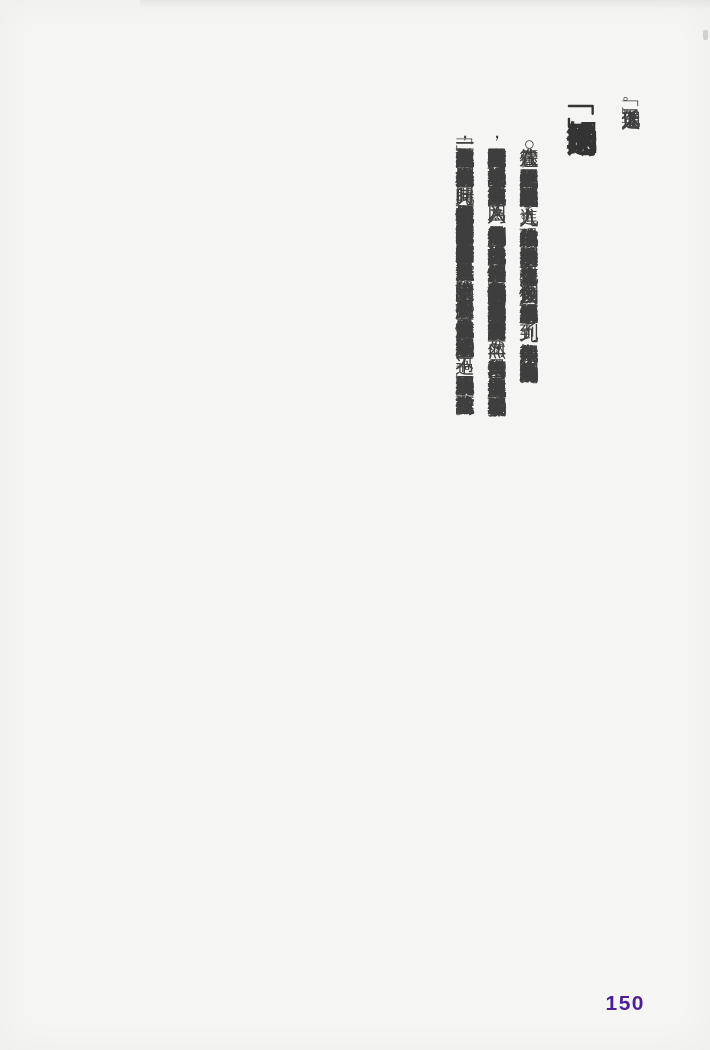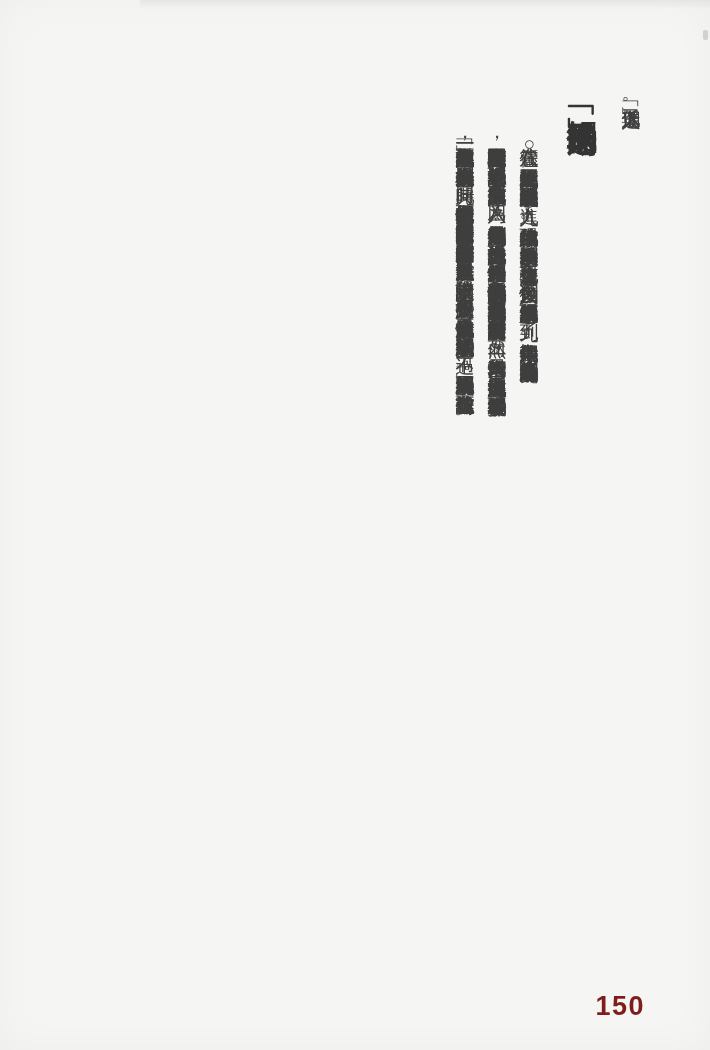--- a/index.html
+++ b/index.html
@@ -62,23 +62,23 @@
   .body-para {
     margin: 0;
     text-indent: 2em;
   }
   .page-number {
     position: absolute;
     top: 991px;
     right: 65px;
     font-family: "Liberation Sans", "DejaVu Sans", sans-serif;
     font-weight: bold;
-    font-size: 27px;
+    font-size: 21px;
     letter-spacing: 1.5px;
-    color: #7f1d1d;
+    color: #4c1d95;
   }
 </style>
 </head>
 <body>
 
 <div class="page">
 
   <div class="scan-shade-top"></div>
   <div class="scan-mark-right"></div>
 

